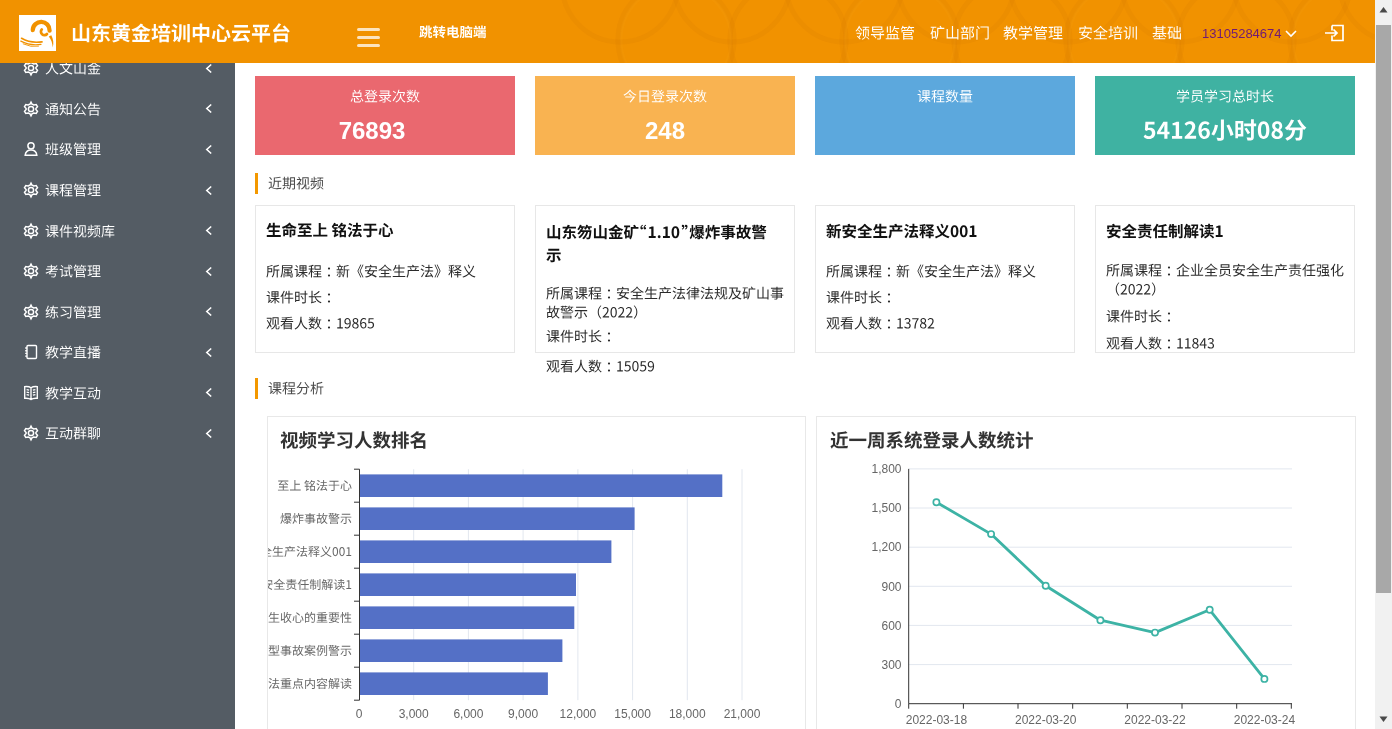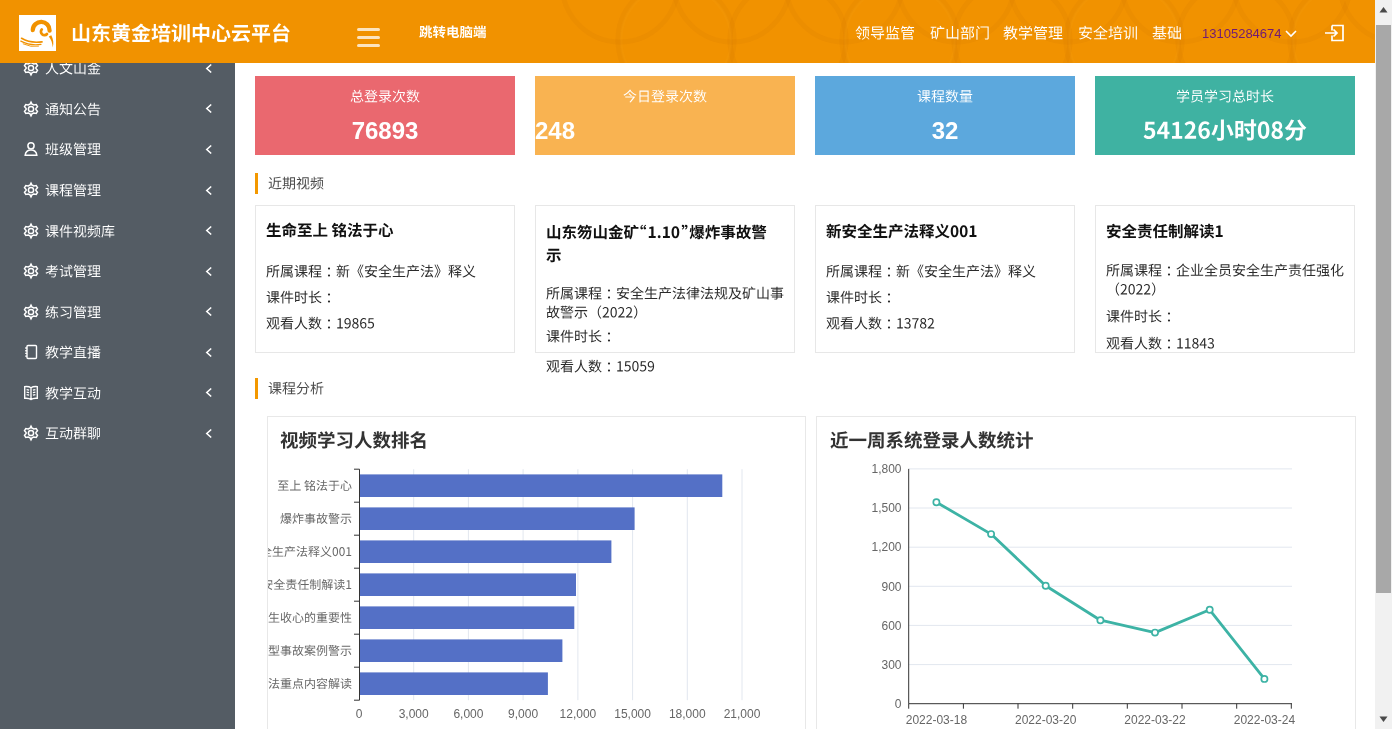--- a/index.html
+++ b/index.html
@@ -233,43 +233,42 @@
     <div class="abs" style="left:255px;top:76px;width:260px;height:79px;background:#ea686f"></div>
     <svg style="position:absolute;left:350.0px;top:86.9px;overflow:visible;" width="70.0" height="18.2">
       <g fill="#fff" transform="translate(0,14.42) scale(0.014000,-0.014000)">
         <use href="#q58" x="0"></use>
         <use href="#q59" x="1000"></use>
         <use href="#q60" x="2000"></use>
         <use href="#q61" x="3000"></use>
         <use href="#q62" x="4000"></use>
       </g>
     </svg>
-    <div class="abs" style="left:255px;top:117px;width:260px;text-align:center;color:#fff;font-size:24px;font-weight:bold;letter-spacing:0px">76893</div>
+    <div class="abs" style="left:242px;top:117px;width:260px;text-align:center;color:#fff;font-size:24px;font-weight:bold;letter-spacing:0px">76893</div>
     <div class="abs" style="left:535px;top:76px;width:260px;height:79px;background:#f9b351"></div>
     <svg style="position:absolute;left:623.0px;top:86.9px;overflow:visible;" width="84.0" height="18.2">
       <g fill="#fff" transform="translate(0,14.42) scale(0.014000,-0.014000)">
         <use href="#q63" x="0"></use>
         <use href="#q64" x="1000"></use>
         <use href="#q59" x="2000"></use>
         <use href="#q60" x="3000"></use>
         <use href="#q61" x="4000"></use>
         <use href="#q62" x="5000"></use>
       </g>
     </svg>
-    <div class="abs" style="left:535px;top:117px;width:260px;text-align:left;color:#fff;font-size:24px;font-weight:bold;letter-spacing:0px">248</div>
+    <div class="abs" style="left:535px;top:117px;width:260px;text-align:center;color:#fff;font-size:24px;font-weight:bold;letter-spacing:0px">248</div>
     <div class="abs" style="left:815px;top:76px;width:260px;height:79px;background:#5ca8dd"></div>
     <svg style="position:absolute;left:917.0px;top:86.9px;overflow:visible;" width="56.0" height="18.2">
       <g fill="#fff" transform="translate(0,14.42) scale(0.014000,-0.014000)">
         <use href="#q42" x="0"></use>
         <use href="#q43" x="1000"></use>
         <use href="#q62" x="2000"></use>
         <use href="#q65" x="3000"></use>
       </g>
     </svg>
-    <div class="abs" style="left:815px;top:117px;width:260px;text-align:center;color:#fff;font-size:24px;font-weight:bold;letter-spacing:0px">32</div>
     <div class="abs" style="left:1095px;top:76px;width:260px;height:79px;background:#3fb2a2"></div>
     <svg style="position:absolute;left:1176.0px;top:86.9px;overflow:visible;" width="98.0" height="18.2">
       <g fill="#fff" transform="translate(0,14.42) scale(0.014000,-0.014000)">
         <use href="#q25" x="0"></use>
         <use href="#q66" x="1000"></use>
         <use href="#q25" x="2000"></use>
         <use href="#q51" x="3000"></use>
         <use href="#q58" x="4000"></use>
         <use href="#q67" x="5000"></use>
         <use href="#q68" x="6000"></use>

